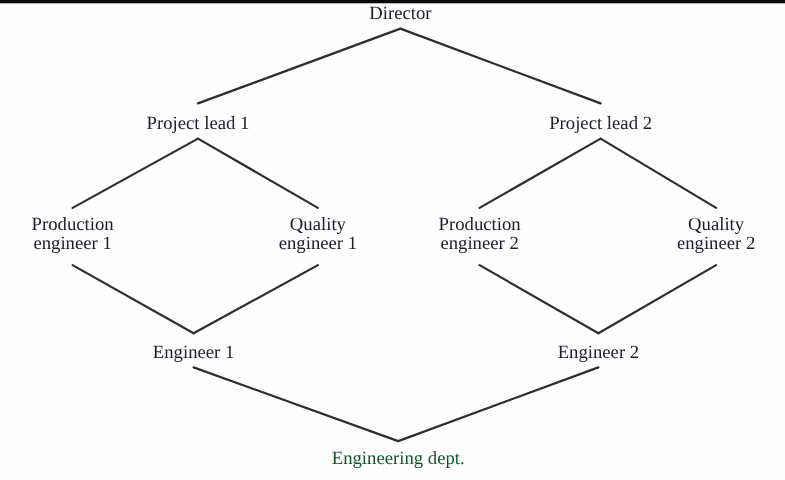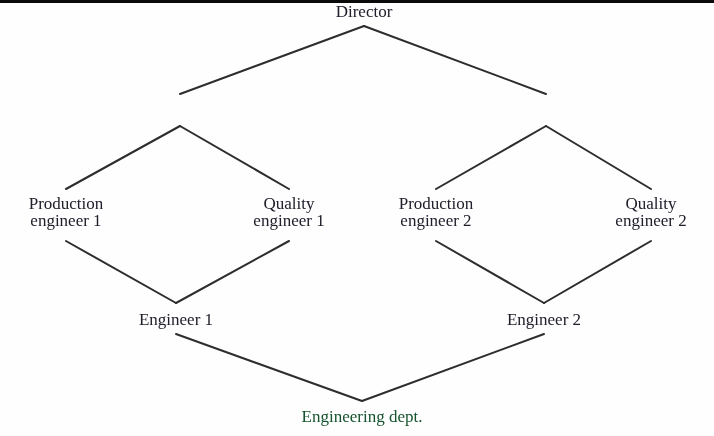--- a/index.html
+++ b/index.html
@@ -64,21 +64,27 @@
       <line x1="436" y1="241" x2="544" y2="303" stroke="#2d2d2d"></line>
       <line x1="651" y1="241" x2="544" y2="303" stroke="#2d2d2d"></line>
       <line x1="176" y1="334" x2="362" y2="401" stroke="#2d2d2d"></line>
       <line x1="544" y1="334" x2="362" y2="401" stroke="#2d2d2d"></line>
     </svg>
 
   <div class="node" style="left: 364px; top: 3px; color: rgb(32, 32, 44);">
     <span class="ln">Director</span>
   </div>
 
+  <div class="node" style="left: 180px; top: 103px; color: rgb(32, 32, 44);">
+    <span class="ln">Project lead 1</span>
+  </div>
 
+  <div class="node" style="left: 546px; top: 103px; color: rgb(32, 32, 44);">
+    <span class="ln">Project lead 2</span>
+  </div>
 
   <div class="node" style="left: 66px; top: 195px; color: rgb(32, 32, 44);">
     <span class="ln">Production</span>
     <span class="ln">engineer 1</span>
   </div>
 
   <div class="node" style="left: 289px; top: 195px; color: rgb(32, 32, 44);">
     <span class="ln">Quality</span>
     <span class="ln">engineer 1</span>
   </div>

